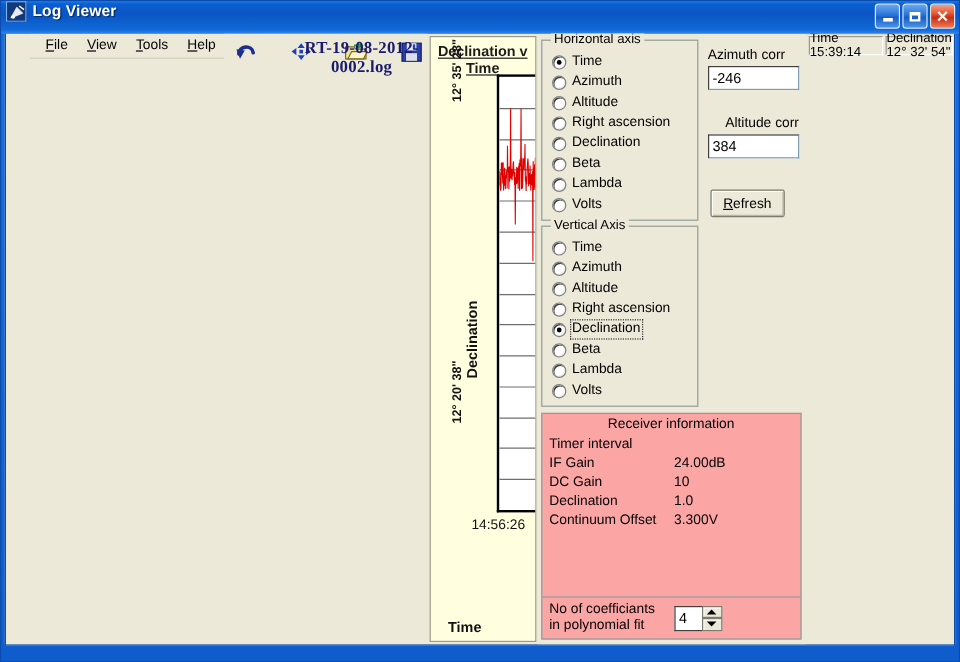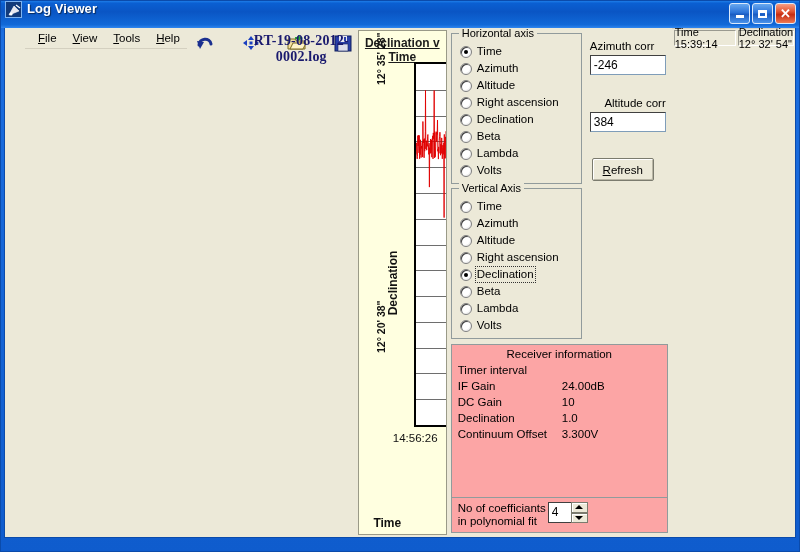--- a/index.html
+++ b/index.html
@@ -229,22 +229,22 @@
   }
   .info-row {
     display: flex; font-size: 11.5px; color: #000;
     padding: 1px 0 1px 6px; line-height: 14px;
   }
   .info-key { flex: 0 0 104px; }
   .info-val { flex: 1 1 auto; }
   .spin-area {
     border-top: 1px solid #919b9c;
     margin-top: auto;
-    display: flex; 
-    padding: 4px 4px 4px 6px; gap: 2px;
+    display: flex; align-items: center;
+    padding: 4px 4px 4px 6px; gap: 16px;
   }
   .spin-caption { font-size: 11.5px; color: #000; line-height: 13px; }
   .spinner { display: flex; height: 21px; }
   .spin-text {
     background: #fff; border: 1px solid #404040;
     border-right: none;
     width: 23px; font-size: 12px; padding: 2px 3px;
     line-height: 14px;
   }
   .spin-btns { display: flex; flex-direction: column; width: 17px; }

